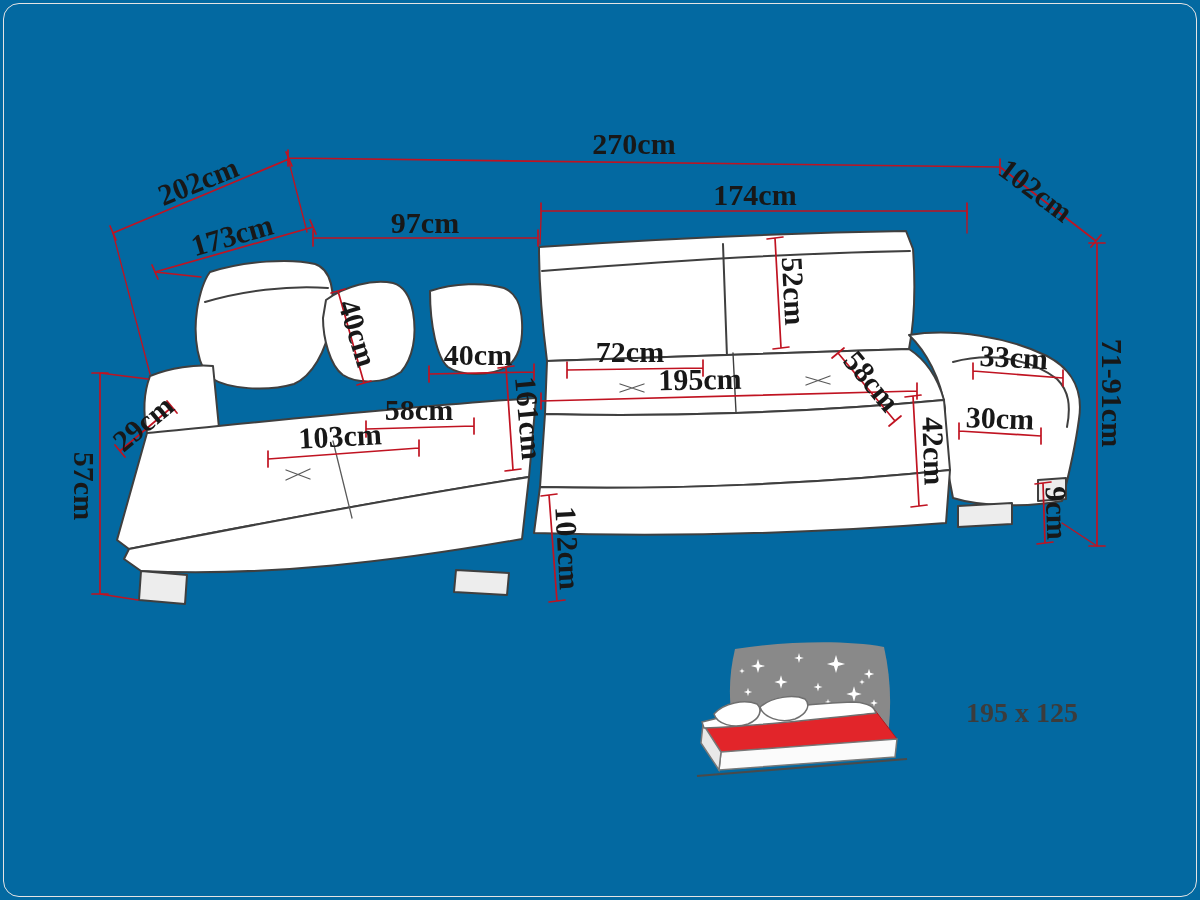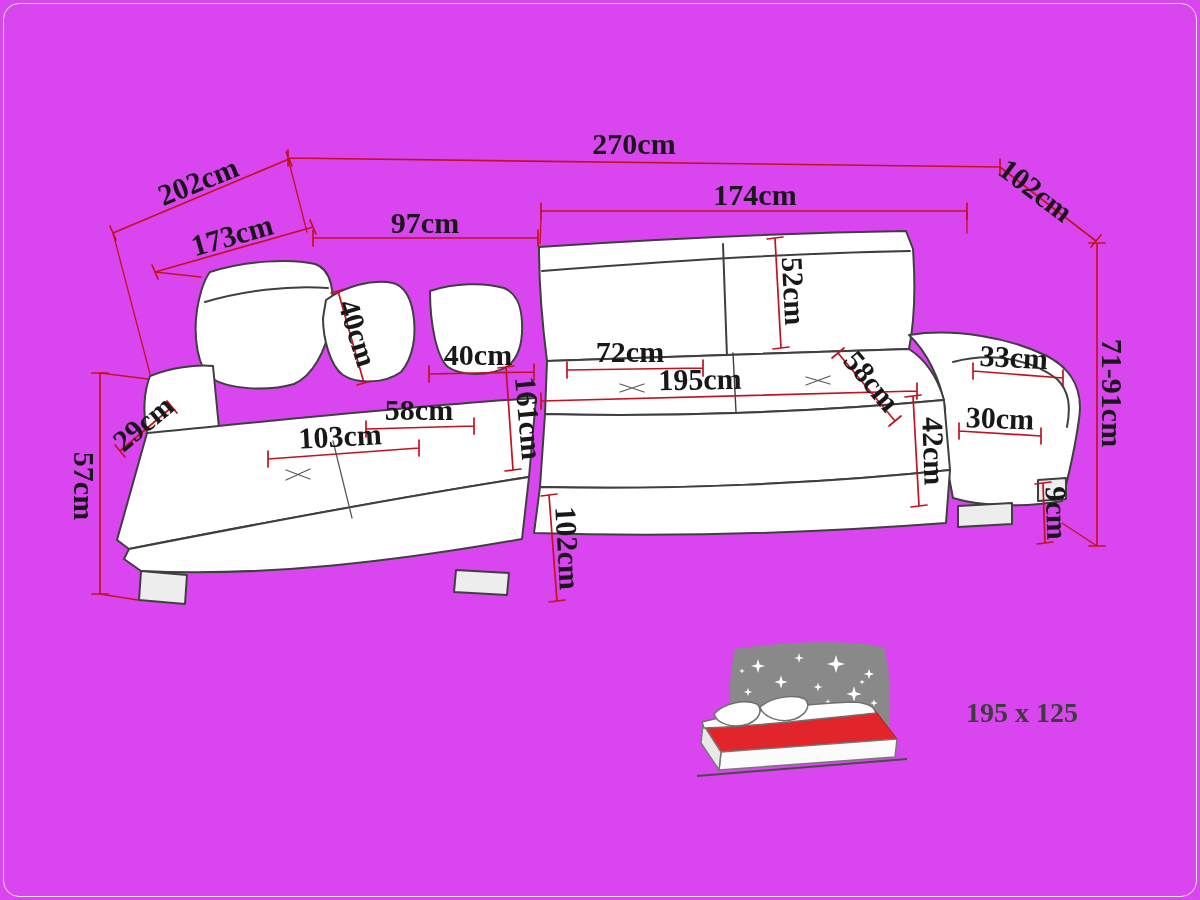--- a/index.html
+++ b/index.html
@@ -1,16 +1,16 @@
 <!DOCTYPE html>
 <html><head>
 <meta charset="utf-8">
 <style>
   html,body{margin:0;padding:0;background:#ffffff;}
-  .canvas{position:relative;width:1200px;height:900px;background:#d946ef;overflow:hidden;}
+  .canvas{position:relative;width:1200px;height:900px;background:#0369a1;overflow:hidden;}
   .frame{position:absolute;inset:3px;border:1px solid #e4e4e4;border-radius:16px;pointer-events:none;}
   svg{position:absolute;left:0;top:0;}
   text{font-family:"Liberation Serif","DejaVu Serif",serif;font-weight:700;}
   .dim-label{font-size:30px;fill:#181818;}
   .bed-label{font-size:28px;fill:#3c3c3c;}
 </style>
 </head>
 <body>
 
 <div class="canvas">

